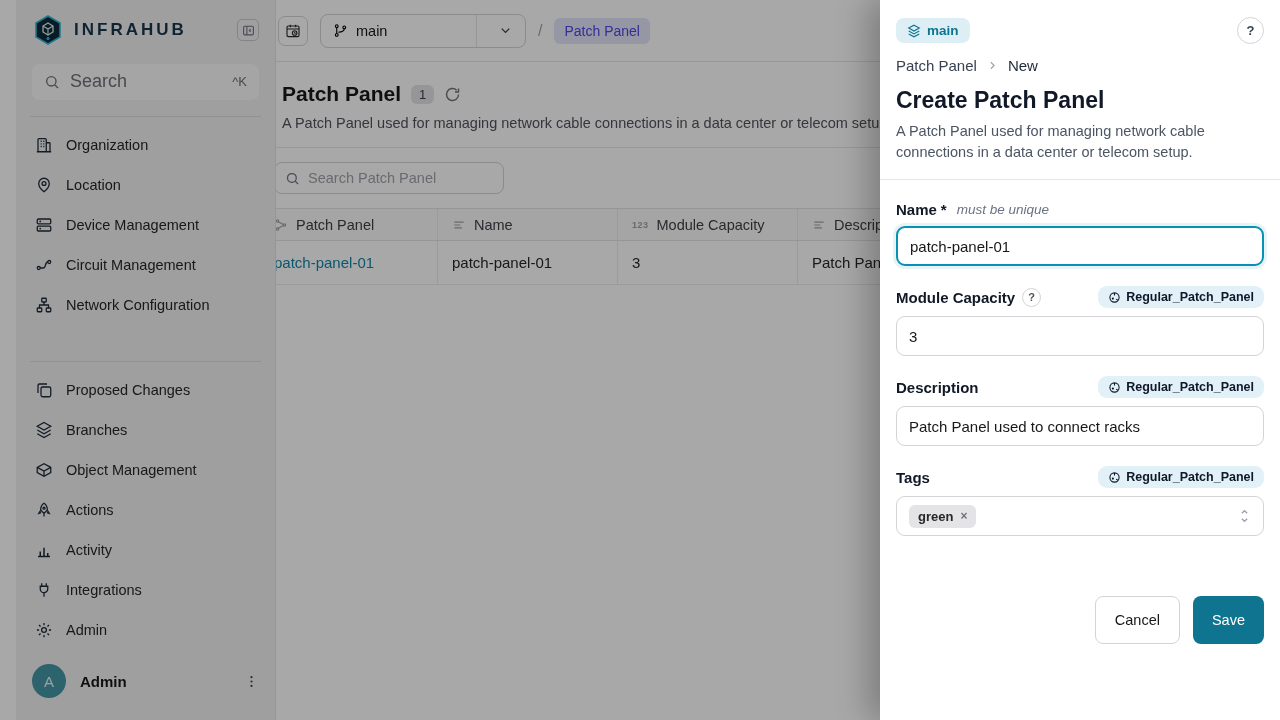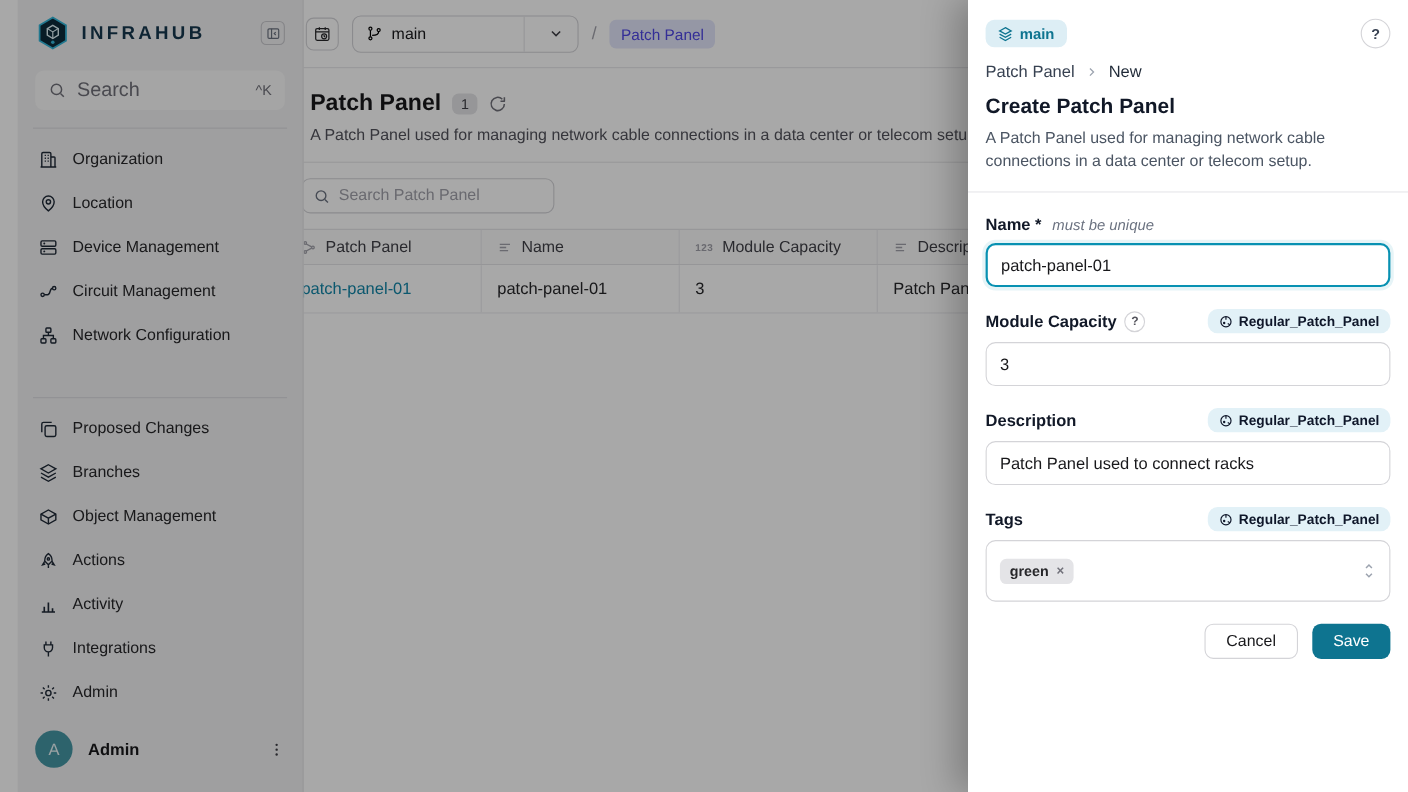--- a/index.html
+++ b/index.html
@@ -74,44 +74,44 @@
             box-shadow:-12px 0 30px rgba(0,0,0,0.25); display:flex; flex-direction:column; }
   .drawer-head { position:relative; padding:18px 16px 16px; border-bottom:1px solid #e6e6e9; }
   .main-badge { display:inline-flex; align-items:center; gap:6px; background:#ddeef5; color:#0e7490;
                 font-size:13.5px; font-weight:600; border-radius:8px; padding:5px 11px; cursor:pointer; }
   .help-btn { position:absolute; right:16px; top:17px; width:27px; height:27px; border:1px solid #d4d4d8;
               border-radius:50%; background:#fff; color:#374151; font-size:13px; font-weight:700;
               display:flex; align-items:center; justify-content:center; cursor:pointer; }
   .crumbs { margin-top:14px; display:flex; align-items:center; gap:9px; font-size:15px; color:#374151; }
   .crumbs .cr-cur { color:#1f2937; }
   .crumbs .cr-chev { color:#9ca3af; display:flex; }
-  .drawer-title { margin-top:13px; font-size:19px; font-weight:700; color:#111827; }
+  .drawer-title { margin-top:13px; font-size:23px; font-weight:700; color:#111827; }
   .drawer-desc { margin-top:7px; font-size:14.5px; color:#4b5563; line-height:1.45; max-width:360px; }
 
   .form { padding:21px 16px; flex:1; }
   .field { margin-bottom:20px; }
   .frow { display:flex; align-items:center; gap:7px; margin-bottom:8px; }
   .flabel { font-size:15px; font-weight:600; color:#111827; }
   .freq { font-size:15px; font-weight:600; color:#111827; margin-left:-3px; }
   .fhint { font-size:13.5px; font-style:italic; color:#6b7280; margin-left:3px; }
   .qcircle { width:19px; height:19px; border:1px solid #d4d4d8; border-radius:50%; background:#fff; color:#52525b;
              font-size:11px; font-weight:700; display:flex; align-items:center; justify-content:center; cursor:pointer; }
   .kind-badge { margin-left:auto; display:inline-flex; align-items:center; gap:5px; background:#e2f1f7; color:#0f172a;
                 font-size:12.5px; font-weight:600; border-radius:9px; padding:4px 10px; cursor:pointer; }
   .finput { width:100%; height:40px; border:1px solid #d4d4d8; border-radius:9px; padding:0 12px; font-size:15px;
             color:#18181b; background:#fff; outline:none; font-family:"Liberation Sans", sans-serif; }
   .finput.focused { border:2px solid #0891b2; box-shadow:0 0 0 3px rgba(8,145,178,0.10); }
-  .tags-select { height:56px; border:1px solid #d4d4d8; border-radius:9px; background:#fff; display:flex;
+  .tags-select { height:40px; border:1px solid #d4d4d8; border-radius:9px; background:#fff; display:flex;
                  align-items:center; gap:8px; padding:0 12px; cursor:pointer; }
   .chip { background:#e4e4e7; border-radius:6px; padding:4px 9px; font-size:13px; font-weight:600; color:#27272a;
           display:inline-flex; align-items:center; gap:7px; }
   .chip .chip-x { color:#71717a; font-size:12px; cursor:pointer; line-height:1; }
   .updown { margin-left:auto; color:#9ca3af; display:flex; }
   .btn-row { display:flex; justify-content:flex-end; gap:13px; margin-top:16px; }
-  .btn { height:32px; border-radius:8px; font-size:14.5px; font-family:"Liberation Sans", sans-serif; cursor:pointer; }
+  .btn { height:48px; border-radius:8px; font-size:14.5px; font-family:"Liberation Sans", sans-serif; cursor:pointer;margin-top:40px; }
   .btn-cancel { padding:0 19px; border:1px solid #d4d4d8; background:#fff; color:#18181b; }
   .btn-save { padding:0 19px; border:none; background:#0e7490; color:#fff; }
 
   svg { display:block; }
 </style>
 </head>
 <body>
 
 <div class="window">
 

